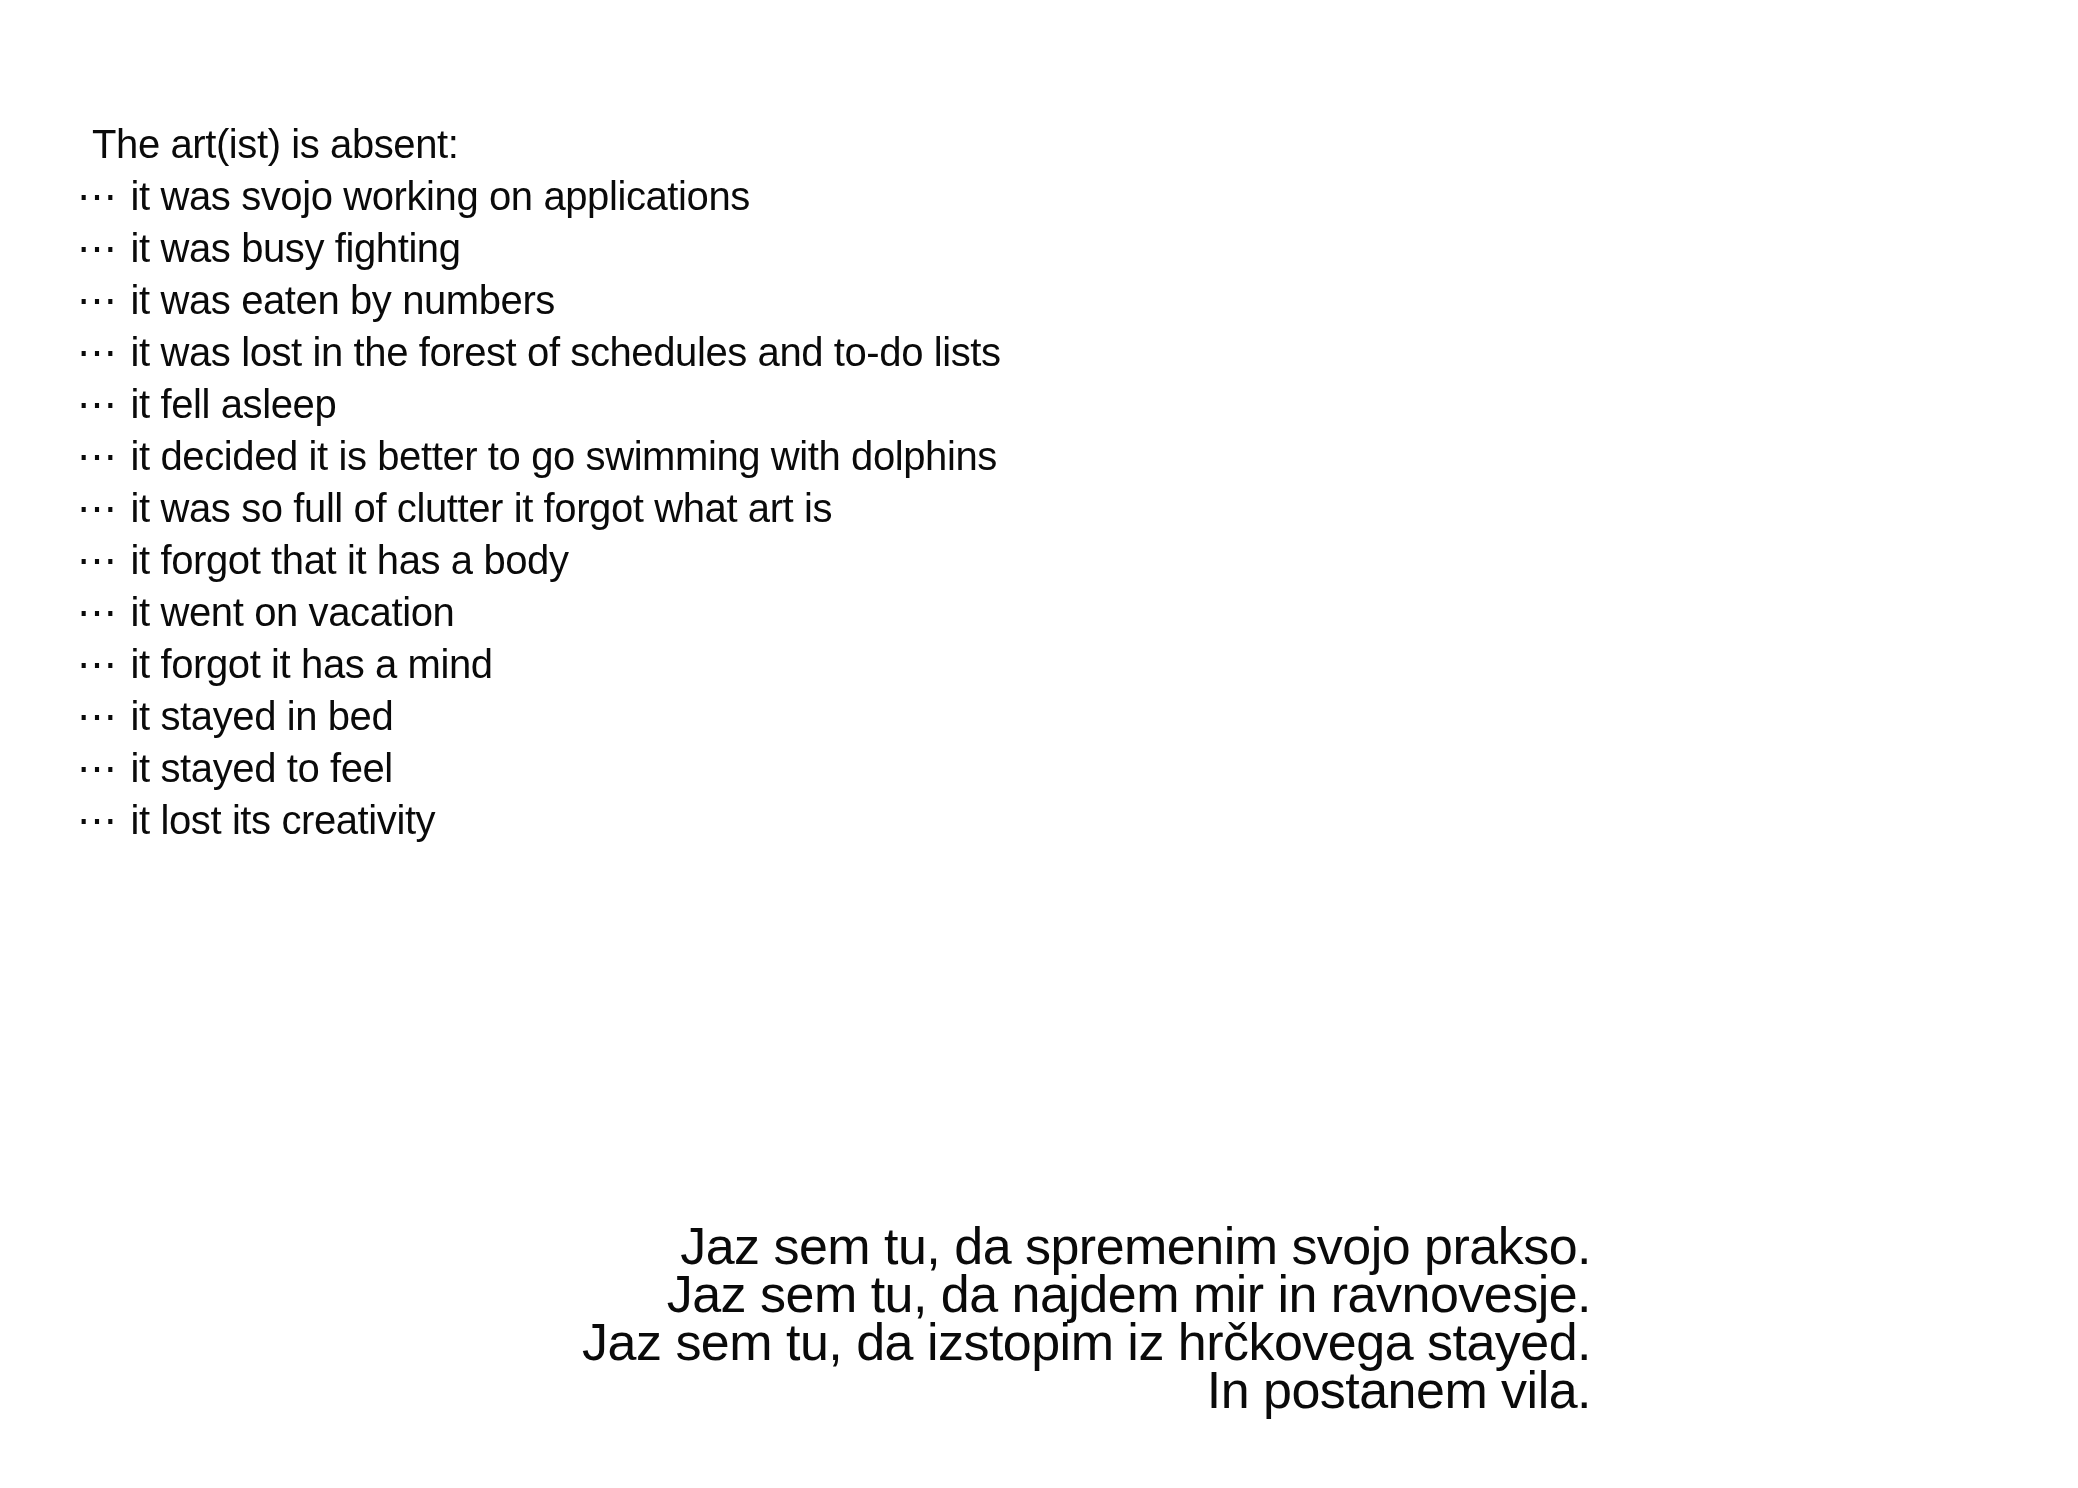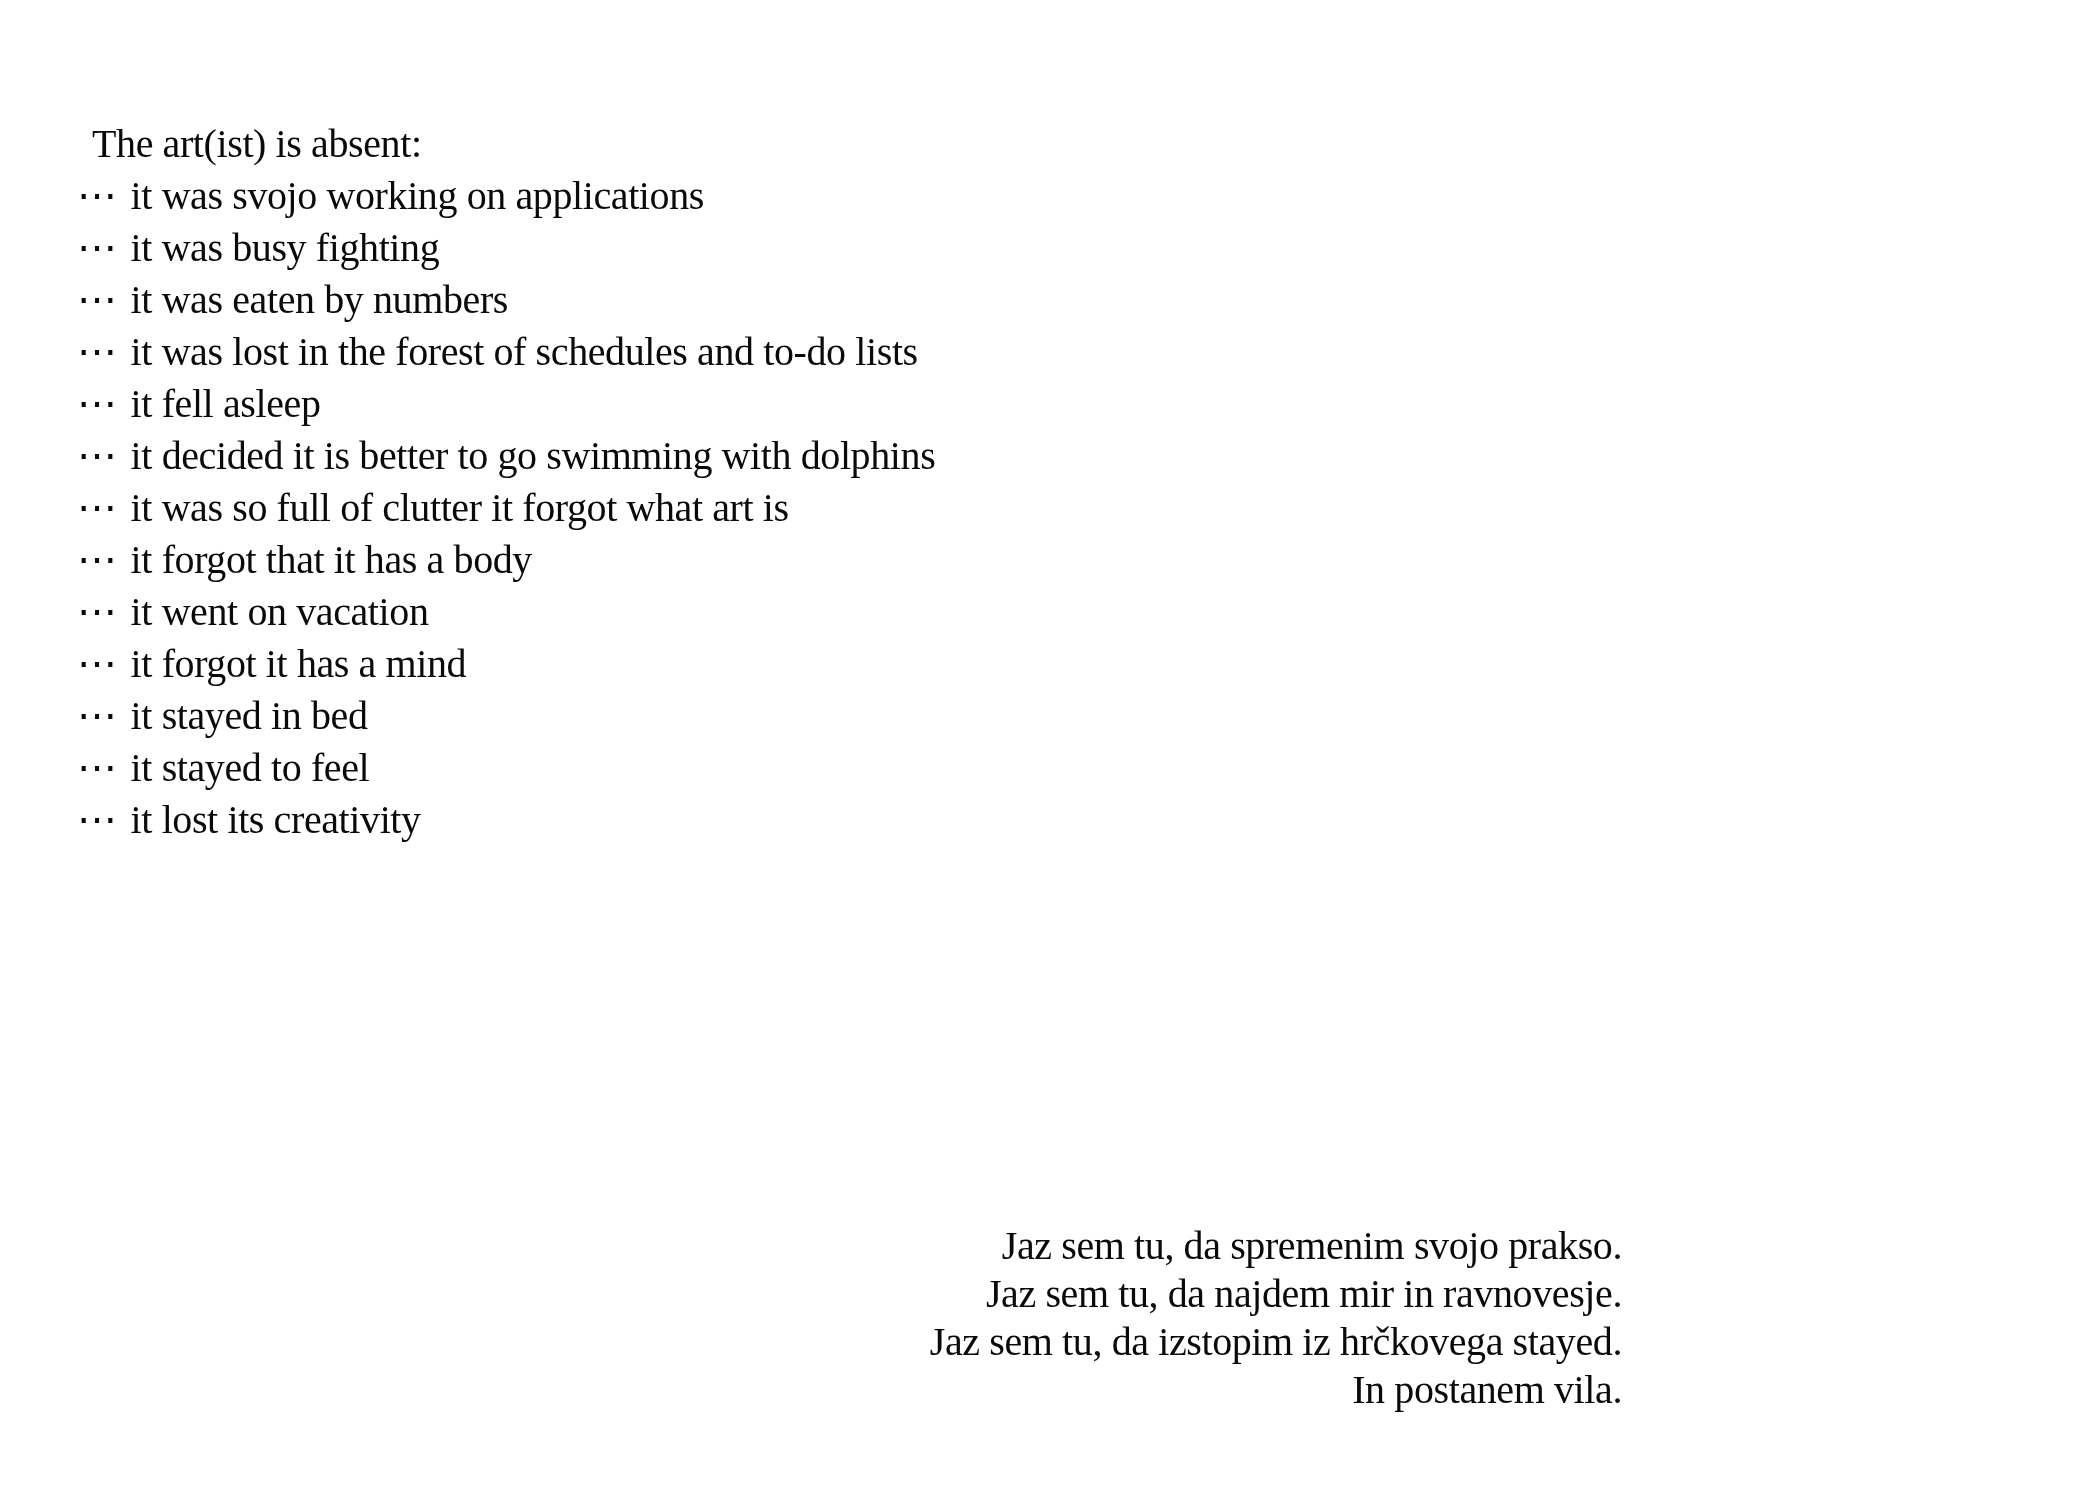--- a/index.html
+++ b/index.html
@@ -6,21 +6,21 @@
     margin: 0;
     padding: 0;
     background: #ffffff;
   }
   .page {
     position: relative;
     width: 1687px;
     height: 1488px;
     background: #ffffff;
     overflow: hidden;
-    font-family: Liberation Serif, serif;
+    font-family: Liberation Sans, sans-serif;
     color: #0a0a0a;
   }
   .poem {
     position: absolute;
     left: 77px;
     top: 118px;
     font-size: 40px;
     line-height: 52px;
     letter-spacing: -0.01em;
     white-space: nowrap;
@@ -28,23 +28,23 @@
   }
   .poem-title {
     padding-left: 15px;
   }
   .poem-line .bullet {
     display: inline-block;
     margin-right: 14px;
   }
   .affirmation {
     position: absolute;
-    right: 65px;
+    right: 96px;
     top: 1222px;
-    font-size: 40px;
+    font-size: 52px;
     line-height: 48px;
     letter-spacing: -0.01em;
     text-align: right;
     white-space: nowrap;
   }
 </style>
 </head>
 <body>
 
 <div class="page">

